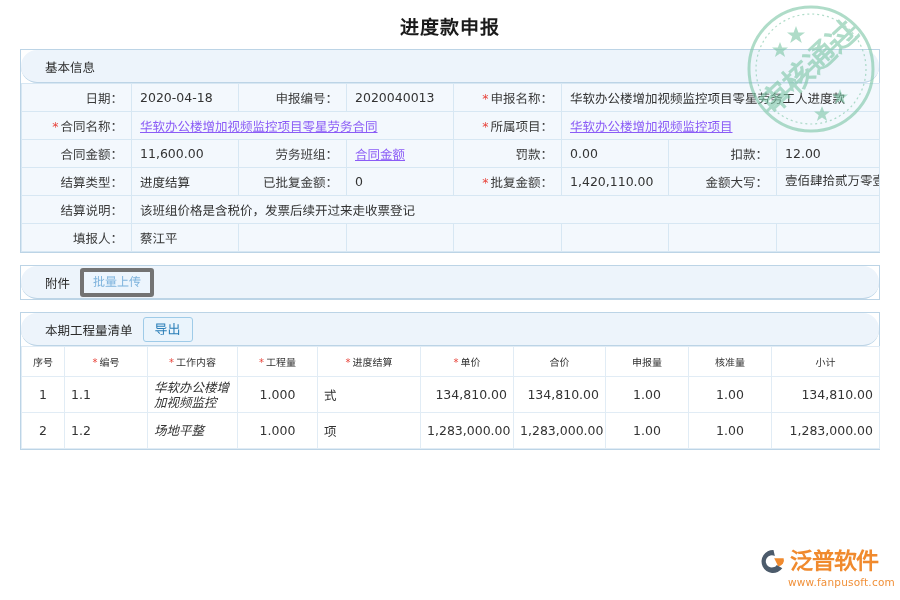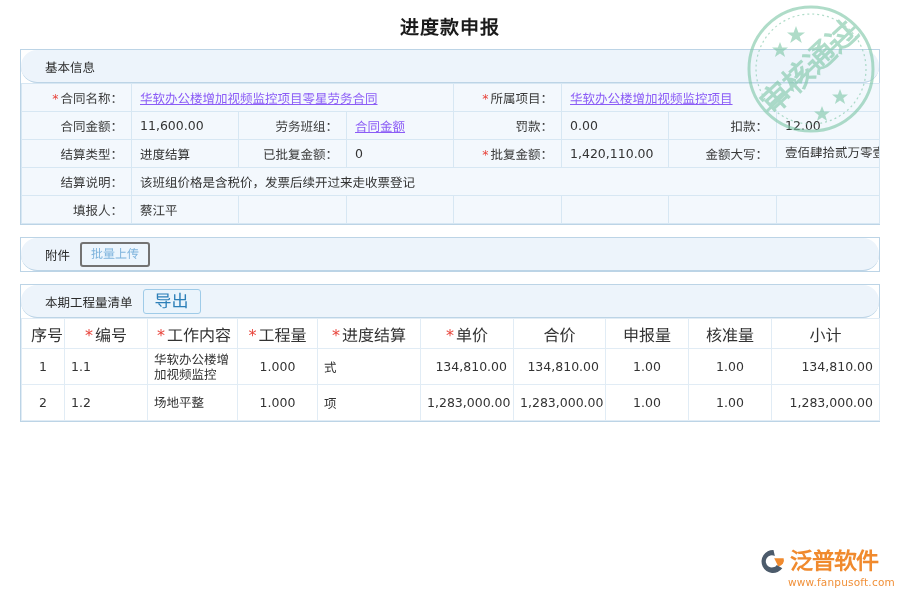--- a/index.html
+++ b/index.html
@@ -50,40 +50,40 @@
     font-weight: normal;
     color: #2b2b2b;
   }
 
   .btn-soft {
     display: inline-flex;
     align-items: center;
     justify-content: center;
     height: 21px;
     padding: 0 9px;
-    border: 2px solid #737373;
+    border: 4px solid #737373;
     border-radius: 3px;
     background: #ecf5fd;
     color: #7fb4dd;
     font-size: 12px;
     line-height: 1;
     cursor: pointer;
     white-space: nowrap;
   }
   .btn-export {
     display: inline-flex;
     align-items: center;
     justify-content: center;
     height: 23px;
     padding: 0 11px;
     border: 1px solid #9fcbe8;
     border-radius: 3px;
     background: #eaf4fc;
     color: #2c7fb8;
-    font-size: 17px;
+    font-size: 13px;
     line-height: 1;
     cursor: pointer;
     white-space: nowrap;
   }
 
   
   table.grid {
     border-collapse: collapse;
     width: 100%;
     table-layout: fixed;
@@ -164,37 +164,37 @@
 
   
   .bill-panel { margin-bottom: 2px; }
   table.bill { border-collapse: collapse; width: 100%; table-layout: fixed; }
   table.bill th {
     border: 1px solid #e1ecf5;
     background: #ffffff;
     font-weight: normal;
     color: #333;
     height: 30px;
-    font-size: 16px;
+    font-size: 10px;
     box-sizing: border-box;
     padding: 0 9px;
     text-align: center;
     white-space: nowrap;
   }
   table.bill td {
     border: 1px solid #e1ecf5;
     background: #ffffff;
     height: 36px;
     font-size: 12.5px;
     box-sizing: border-box;
     padding: 2px 6px;
     color: #333;
     vertical-align: middle;
   }
-  .wrap2 { white-space: normal; line-height: 1.2; font-size: 12px; }
+  .wrap2 { white-space: normal; line-height: 1.2; font-size: 12px; font-style: italic; }
 
   
   .stamp {
     position: absolute;
     top: -6px;
     left: 736px;
     width: 150px;
     height: 150px;
     pointer-events: none;
     z-index: 5;
@@ -256,20 +256,28 @@
         <col style="width:107px">
       <col style="width:108px">
         <col style="width:107px">
       <col style="width:108px">
         <col style="width:107px">
       <col style="width:108px">
         <col style="width:103px">
     </colgroup>
     <tbody>
 
+      <tr>
+        <td class="lbl"><span>日期：</span></td>
+        <td class="val">2020-04-18</td>
+        <td class="lbl"><span>申报编号：</span></td>
+        <td class="val">2020040013</td>
+        <td class="lbl"><span class="req">*</span><span>申报名称：</span></td>
+        <td class="val" colspan="3">华软办公楼增加视频监控项目零星劳务工人进度款</td>
+      </tr>
 
       <tr>
         <td class="lbl"><span class="req">*</span><span>合同名称：</span></td>
         <td class="val" colspan="3"><span class="link">华软办公楼增加视频监控项目零星劳务合同</span></td>
         <td class="lbl"><span class="req">*</span><span>所属项目：</span></td>
         <td class="val" colspan="3"><span class="link">华软办公楼增加视频监控项目</span></td>
       </tr>
 
       <tr>
         <td class="lbl"><span>合同金额：</span></td>

